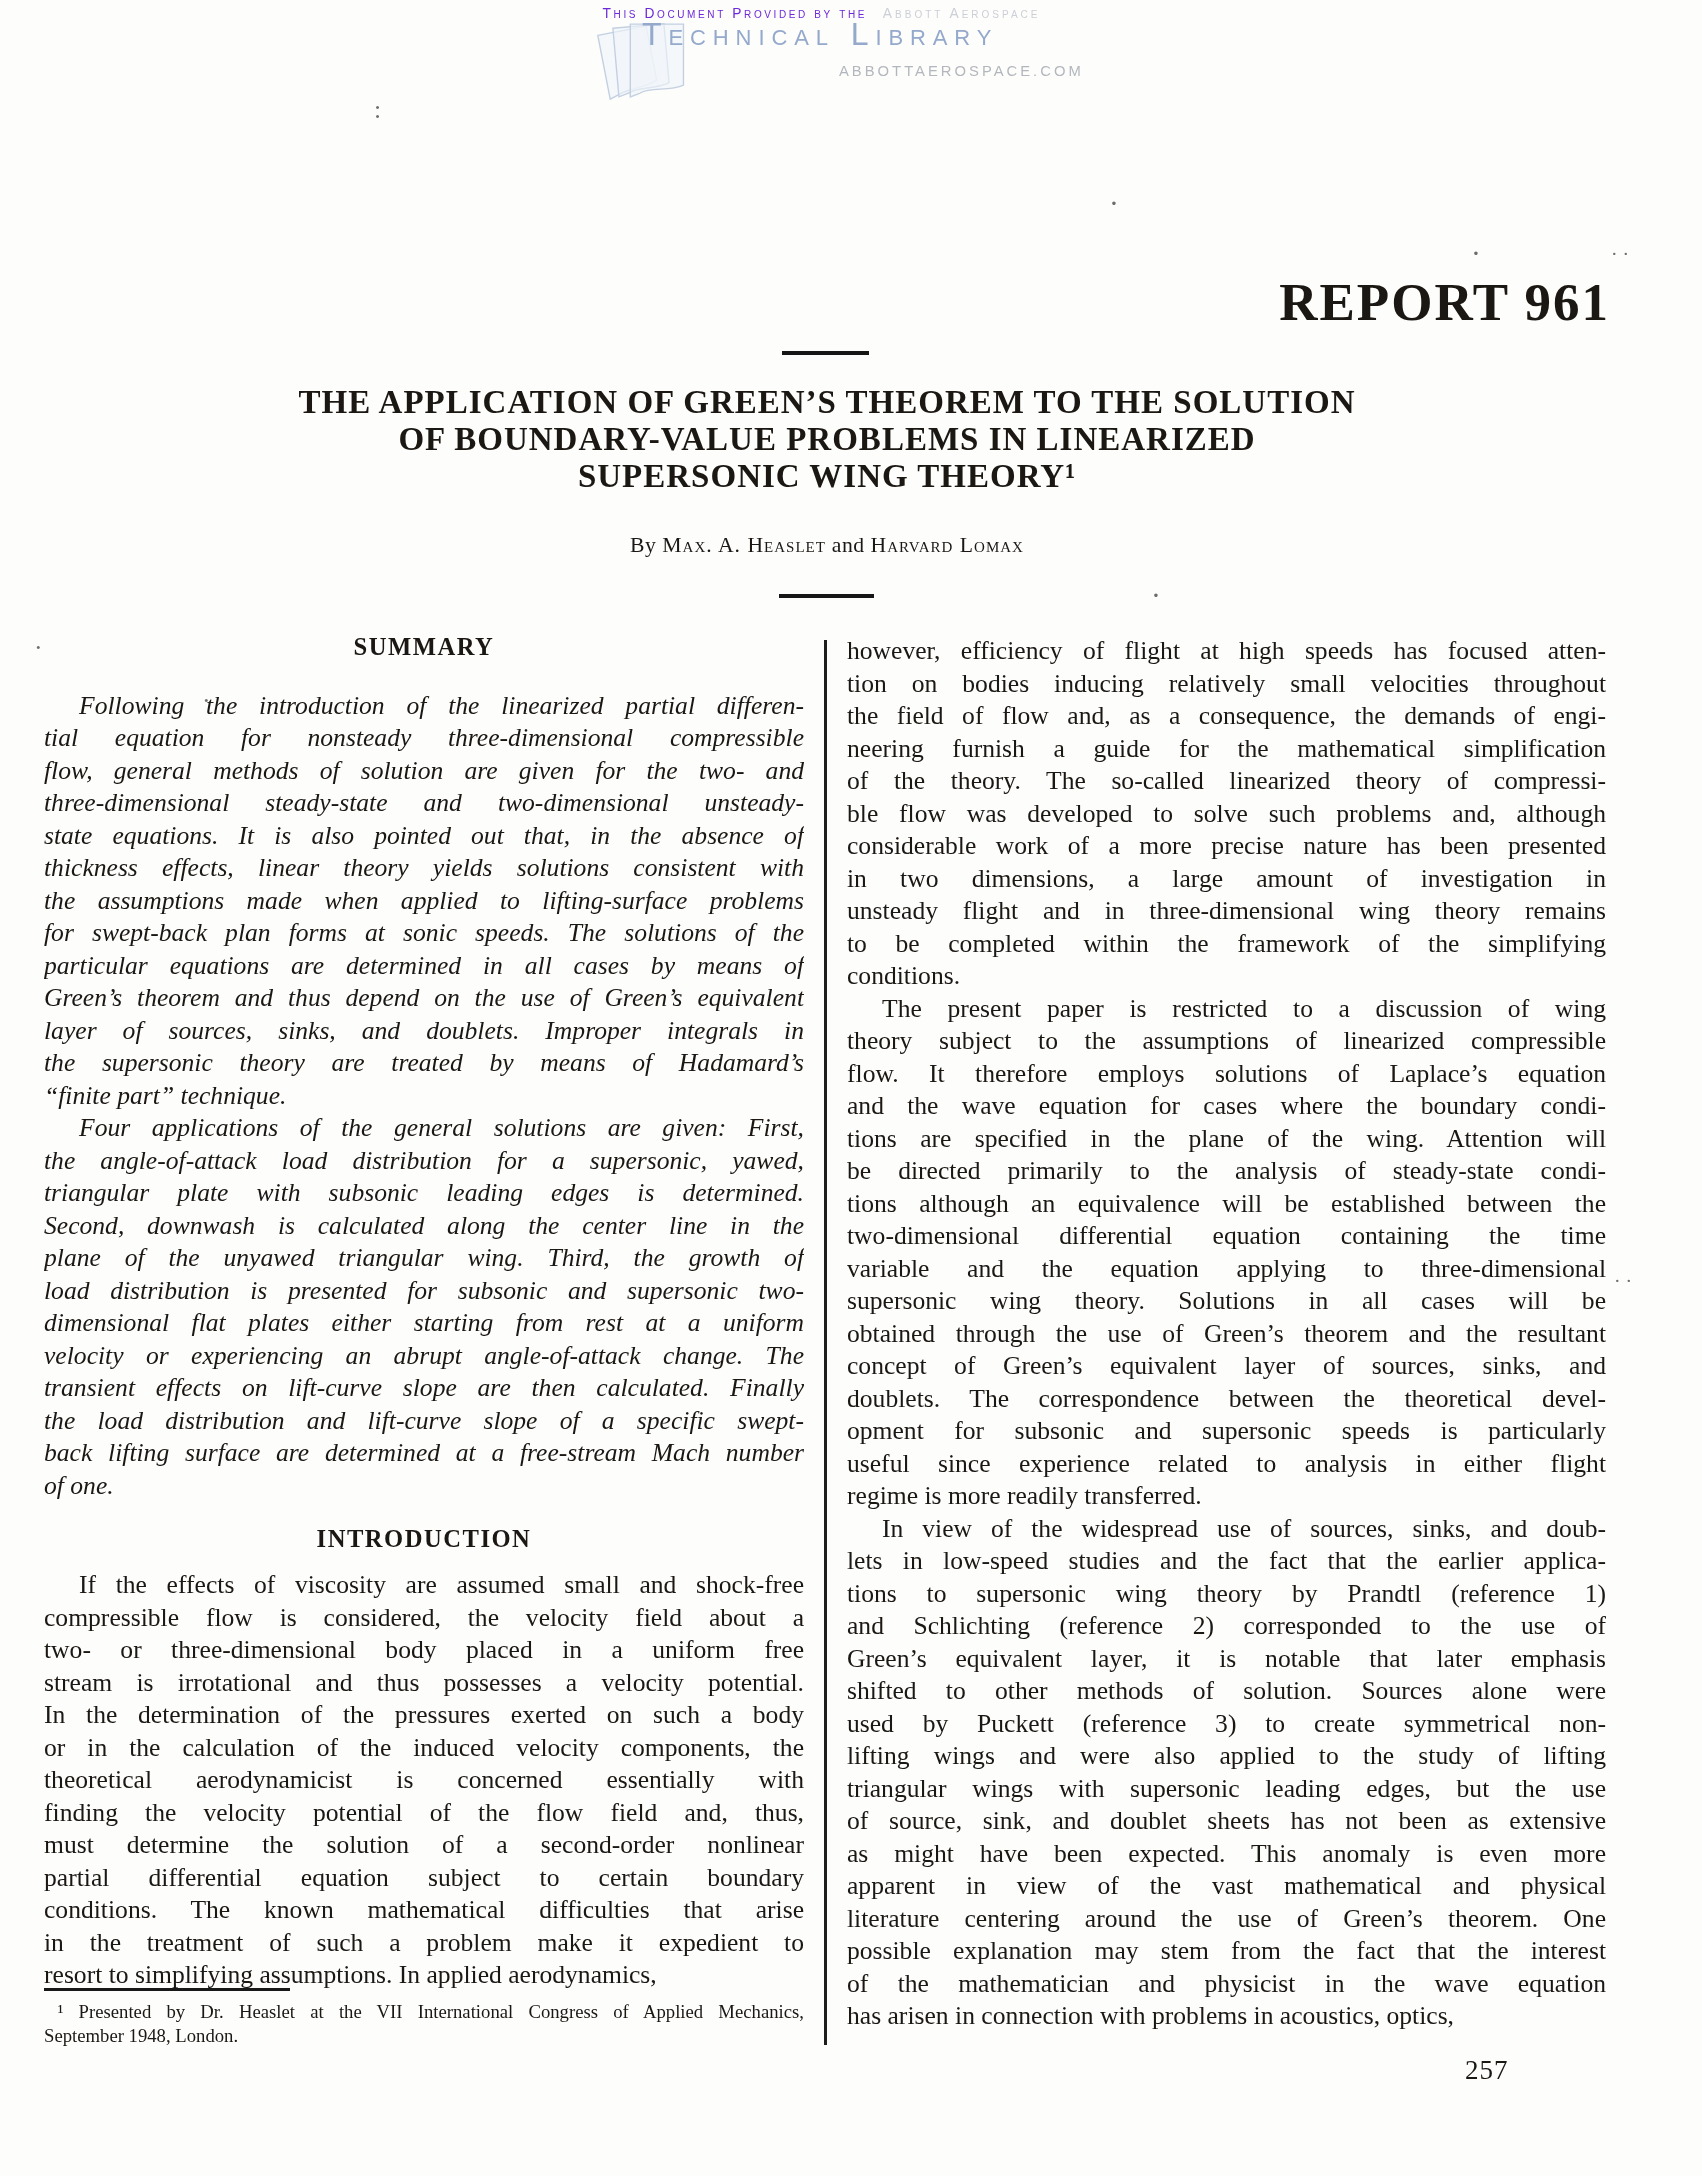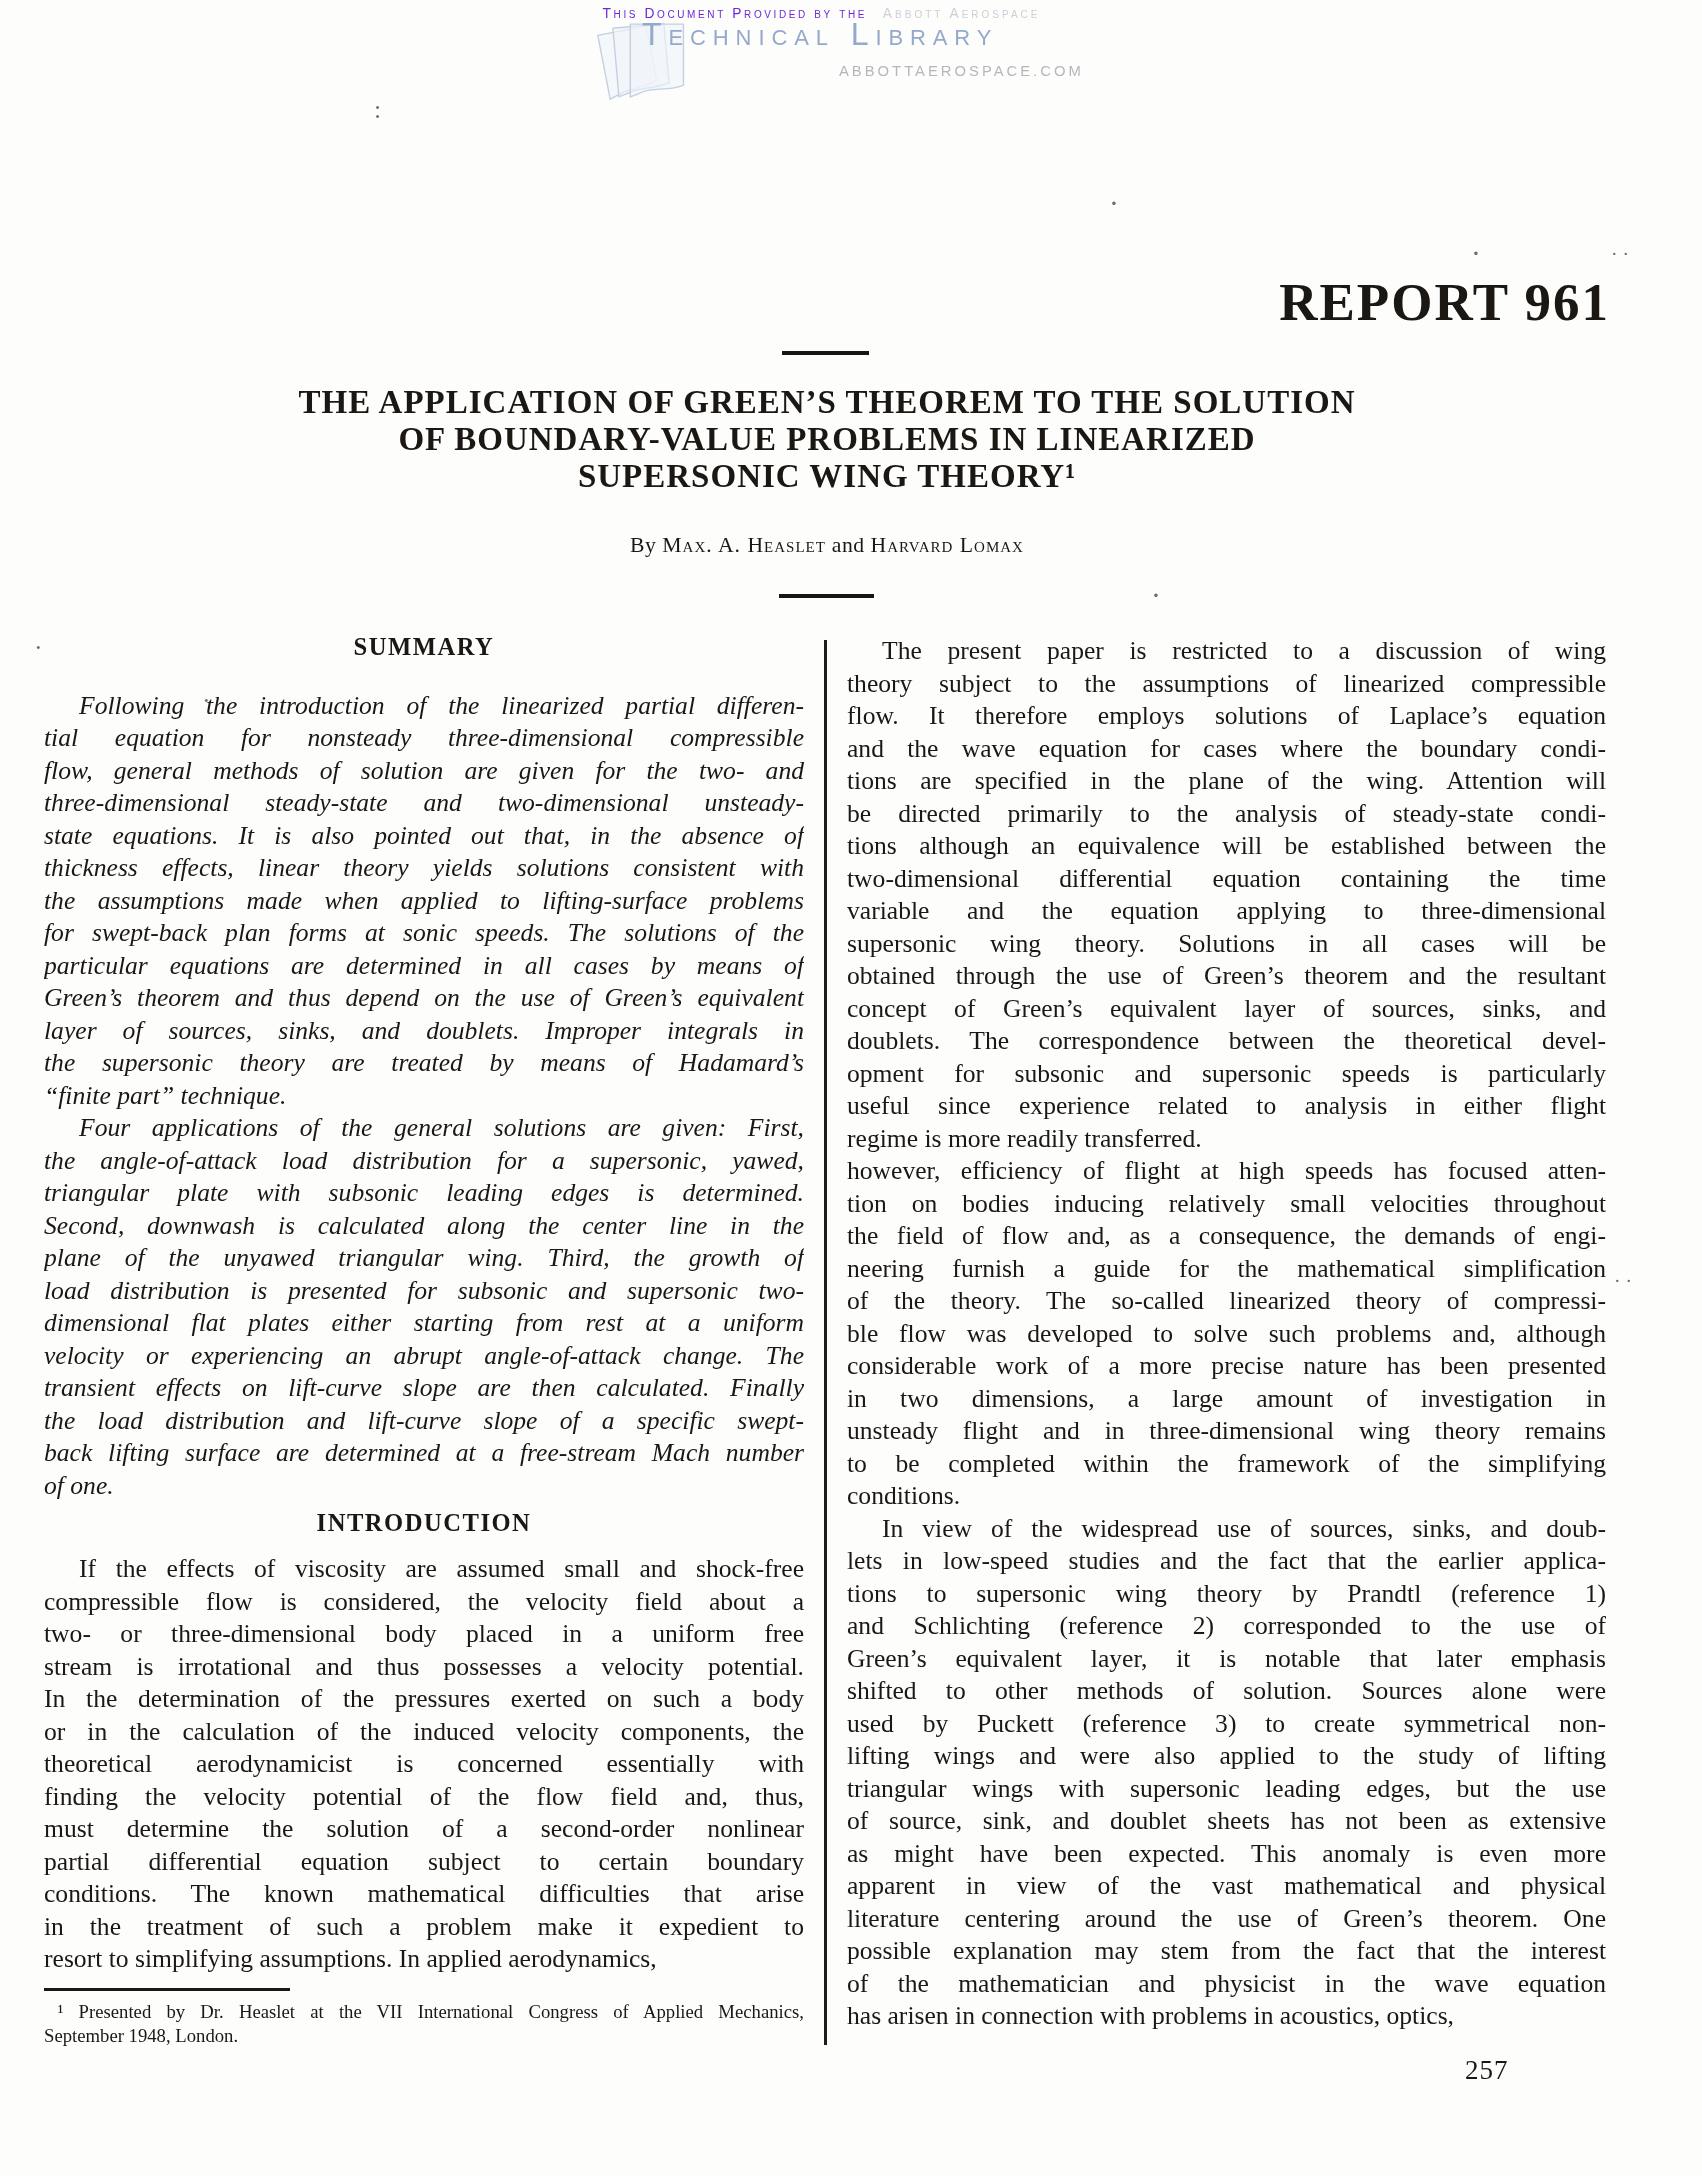--- a/index.html
+++ b/index.html
@@ -40,21 +40,21 @@
 
   
   .col{position:absolute;font-size:25.6px;}
   #left-col{left:44px;top:632px;width:760px;}
   #right-col{left:847px;top:635px;width:759px;}
   #column-divider{position:absolute;left:824px;top:640px;width:3px;height:1405px;background:#1d1d1d;}
 
   .col-heading{font-weight:bold;text-align:center;font-size:24.6px;
     letter-spacing:1.5px;height:29.6px;line-height:29.6px;}
   .col-heading.summary{margin-bottom:28px;}
-  .col-heading.intro{margin-top:6px;margin-bottom:15.8px;}
+  .col-heading.intro{margin-top:22px;margin-bottom:15.8px;}
   .italic-block{font-style:italic;}
 
   .tline{text-align:justify;text-align-last:justify;height:32.5px;line-height:32.5px;overflow:hidden;}
   .tline.last{text-align-last:left;}
   .tline.first{text-indent:35px;}
 
   
   #footnote{position:absolute;left:44px;top:1988px;width:760px;font-size:18.7px;}
   .fn-rule{width:246px;height:3px;background:#181818;margin-bottom:8.9px;}
   #footnote .tline{height:24.6px;line-height:24.6px;}
@@ -153,52 +153,52 @@
           <div class="tline">must determine the solution of a second-order nonlinear</div>
           <div class="tline">partial differential equation subject to certain boundary</div>
           <div class="tline">conditions. The known mathematical difficulties that arise</div>
           <div class="tline">in the treatment of such a problem make it expedient to</div>
           <div class="tline last">resort to simplifying assumptions. In applied aerodynamics,</div>
         </div>
       </div>
   </div>
 
   <div class="col" id="right-col">
+      <div class="para">
+        <div class="tline">however, efficiency of flight at high speeds has focused atten-</div>
+        <div class="tline">tion on bodies inducing relatively small velocities throughout</div>
+        <div class="tline">the field of flow and, as a consequence, the demands of engi-</div>
+        <div class="tline">neering furnish a guide for the mathematical simplification</div>
+        <div class="tline">of the theory. The so-called linearized theory of compressi-</div>
+        <div class="tline">ble flow was developed to solve such problems and, although</div>
+        <div class="tline">considerable work of a more precise nature has been presented</div>
+        <div class="tline">in two dimensions, a large amount of investigation in</div>
+        <div class="tline">unsteady flight and in three-dimensional wing theory remains</div>
+        <div class="tline">to be completed within the framework of the simplifying</div>
+        <div class="tline last">conditions.</div>
+      </div>
       <div class="para">
         <div class="tline first">The present paper is restricted to a discussion of wing</div>
         <div class="tline">theory subject to the assumptions of linearized compressible</div>
         <div class="tline">flow. It therefore employs solutions of Laplace’s equation</div>
         <div class="tline">and the wave equation for cases where the boundary condi-</div>
         <div class="tline">tions are specified in the plane of the wing. Attention will</div>
         <div class="tline">be directed primarily to the analysis of steady-state condi-</div>
         <div class="tline">tions although an equivalence will be established between the</div>
         <div class="tline">two-dimensional differential equation containing the time</div>
         <div class="tline">variable and the equation applying to three-dimensional</div>
         <div class="tline">supersonic wing theory. Solutions in all cases will be</div>
         <div class="tline">obtained through the use of Green’s theorem and the resultant</div>
         <div class="tline">concept of Green’s equivalent layer of sources, sinks, and</div>
         <div class="tline">doublets. The correspondence between the theoretical devel-</div>
         <div class="tline">opment for subsonic and supersonic speeds is particularly</div>
         <div class="tline">useful since experience related to analysis in either flight</div>
         <div class="tline last">regime is more readily transferred.</div>
       </div>
       <div class="para">
-        <div class="tline">however, efficiency of flight at high speeds has focused atten-</div>
-        <div class="tline">tion on bodies inducing relatively small velocities throughout</div>
-        <div class="tline">the field of flow and, as a consequence, the demands of engi-</div>
-        <div class="tline">neering furnish a guide for the mathematical simplification</div>
-        <div class="tline">of the theory. The so-called linearized theory of compressi-</div>
-        <div class="tline">ble flow was developed to solve such problems and, although</div>
-        <div class="tline">considerable work of a more precise nature has been presented</div>
-        <div class="tline">in two dimensions, a large amount of investigation in</div>
-        <div class="tline">unsteady flight and in three-dimensional wing theory remains</div>
-        <div class="tline">to be completed within the framework of the simplifying</div>
-        <div class="tline last">conditions.</div>
-      </div>
-      <div class="para">
         <div class="tline first">In view of the widespread use of sources, sinks, and doub-</div>
         <div class="tline">lets in low-speed studies and the fact that the earlier applica-</div>
         <div class="tline">tions to supersonic wing theory by Prandtl (reference 1)</div>
         <div class="tline">and Schlichting (reference 2) corresponded to the use of</div>
         <div class="tline">Green’s equivalent layer, it is notable that later emphasis</div>
         <div class="tline">shifted to other methods of solution. Sources alone were</div>
         <div class="tline">used by Puckett (reference 3) to create symmetrical non-</div>
         <div class="tline">lifting wings and were also applied to the study of lifting</div>
         <div class="tline">triangular wings with supersonic leading edges, but the use</div>
         <div class="tline">of source, sink, and doublet sheets has not been as extensive</div>

